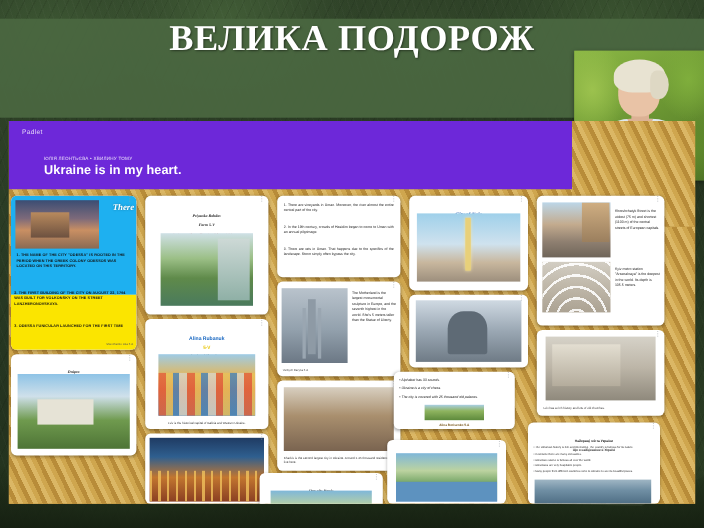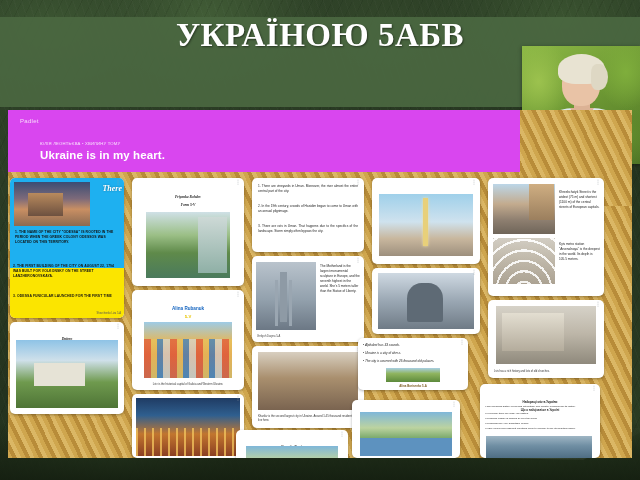--- a/index.html
+++ b/index.html
@@ -104,21 +104,21 @@
     background:#dcb295;clip-path:polygon(0 0,100% 0,50% 100%);
   }
 
   
   .padlet{
     position:absolute;left:8px;top:110px;width:624px;height:348px;
     overflow:hidden;background:#cfa44b;
   }
   .padlet-header{
     position:absolute;left:0;top:0;width:512px;height:62px;
-    background:#d946ef;
+    background:#6d28d9;
   }
   .padlet-brand{
     position:absolute;left:12px;top:8px;color:rgba(255,255,255,.8);
     font-size:6px;letter-spacing:.3px;
   }
   .padlet-byline{
     position:absolute;left:32px;top:31px;color:rgba(255,255,255,.85);
     font-size:4.2px;letter-spacing:.2px;white-space:nowrap;
   }
   .padlet-heading{
@@ -216,21 +216,21 @@
 <body>
 
 <div class="stage">
 
   <div class="leaf-bg"></div>
   <div class="leaf-dark-bottom"></div>
   <div class="leaf-blade"></div>
 
   <div class="title-band"></div>
   <div class="title-text">
-    <span class="title-line">УКРАЇНОЮ 5АБВ</span>
+    <span class="title-line">ВЕЛИКА ПОДОРОЖ</span>
   </div>
 
   <div class="presenter">
     <div class="folia"></div>
     <div class="pink-bud"></div>
     <div class="torso"></div>
     <div class="neck"></div>
     <div class="vneck"></div>
     <div class="head"></div>
     <div class="hair"></div>

